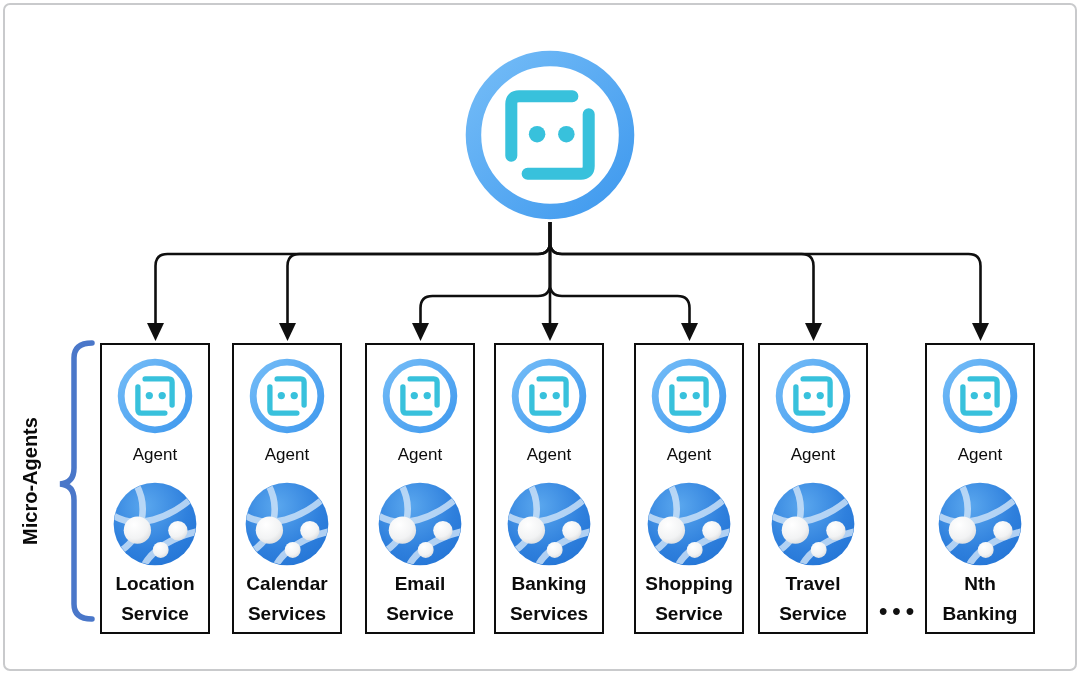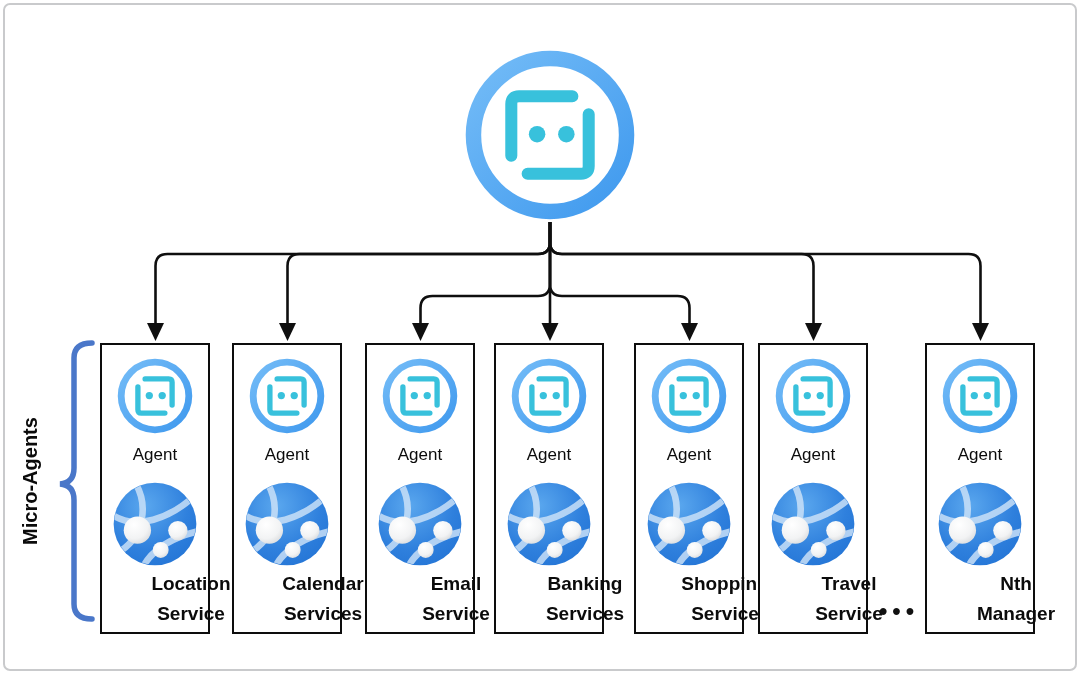--- a/index.html
+++ b/index.html
@@ -22,21 +22,21 @@
     background:#ffffff; border:2.5px solid #0d0d0d;
   }
   .agent-icon{ position:absolute; top:13px; left:50%; transform:translateX(-50%); width:76px; height:76px; }
   .agent-label{
     position:absolute; top:100px; left:0; width:100%; text-align:center;
     font-size:17px; font-weight:normal;
   }
   .globe-icon{ position:absolute; top:135px; left:50%; transform:translateX(-50%); width:88px; height:88px; }
   .service-label{
     position:absolute; top:224px; left:0; width:100%; text-align:center;
-    font-size:19px; font-weight:bold; line-height:30px; white-space:pre-line;margin-left:36px;
+    font-size:19px; font-weight:bold; line-height:30px; white-space:pre-line;
   }
   .group-label{
     position:absolute; left:30px; top:481px;
     transform:translate(-50%,-50%) rotate(-90deg);
     font-size:20px; font-weight:bold; white-space:nowrap;
   }
   .brace-svg{ position:absolute; left:0; top:0; width:1080px; height:674px; pointer-events:none; }
   .ellipsis{
     position:absolute; left:878px; top:597px; width:42px; text-align:center;
     font-size:24px; font-weight:bold; letter-spacing:5px; line-height:28px; color:#111;
@@ -208,16 +208,16 @@
 
   <div class="agent-box" style="left:925px">
     <svg class="agent-icon">
         <use href="#sym-bot-m" xlink:href="#sym-bot-m"></use>
       </svg>
     <div class="agent-label">Agent</div>
     <svg class="globe-icon">
         <use href="#sym-globe" xlink:href="#sym-globe"></use>
       </svg>
     <div class="service-label">Nth
-Manager</div>
+Banking</div>
   </div>
 
 </div>
 
 </body></html>

